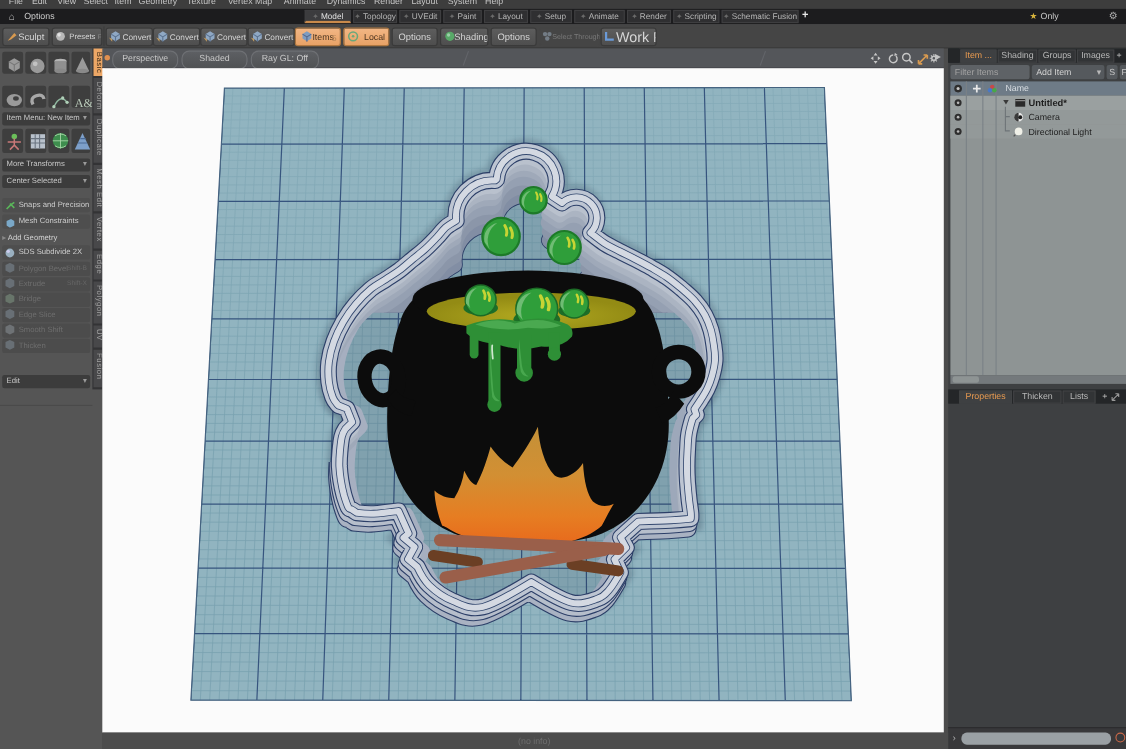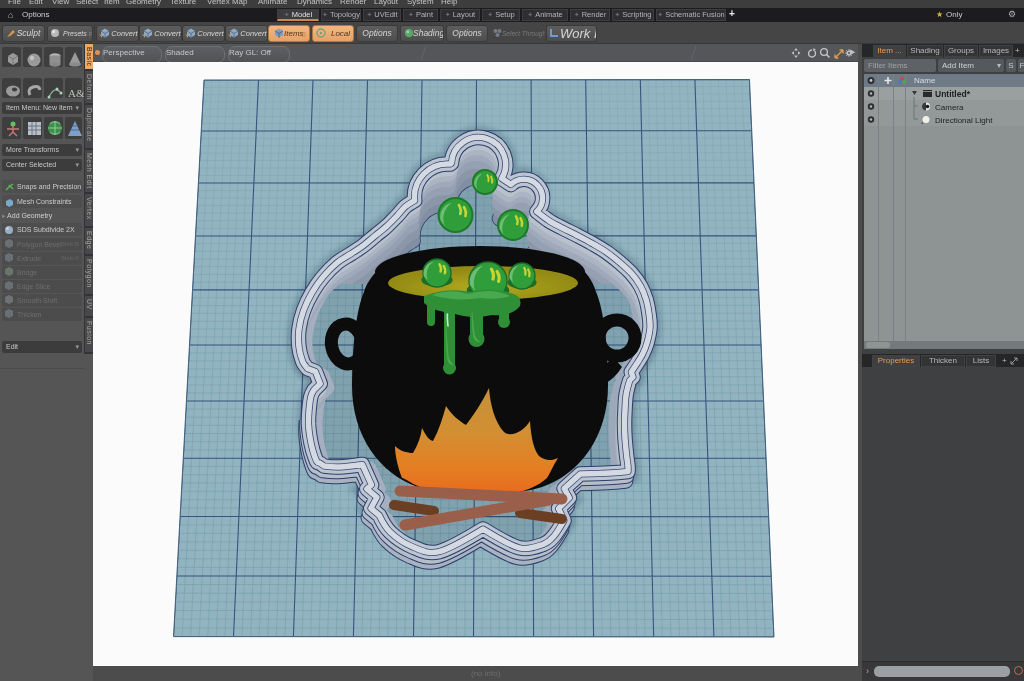--- a/index.html
+++ b/index.html
@@ -8,40 +8,40 @@
 #menubar{position:absolute;left:0;top:0;width:1024px;height:8px;background:#3d3d3d;overflow:hidden;}
 #menubar .mi{position:absolute;top:-3px;font-size:8px;color:#c4c4c4;white-space:nowrap;}
 #tabbar{position:absolute;left:0;top:8px;width:1024px;height:14px;background:#1c1c1e;}
 .ltab{position:absolute;top:1px;height:12px;background:#2f2f31;border:1px solid #3e3e40;
  color:#b4b4b4;font-size:7.5px;line-height:10px;text-align:center;white-space:nowrap;overflow:hidden;}
 .ltab .pin{color:#6a6a6a;font-size:7px;margin-right:2px;}
 .ltab.active{background:#3c3c3e;color:#e0e0e0;border-bottom:2px solid #c98a4b;}
 #toolbar{position:absolute;left:0;top:22px;width:1024px;height:22px;background:#454545;border-bottom:1px solid #393939;}
 .tbtn{position:absolute;top:3px;height:17px;background:linear-gradient(#5d5d5d,#4e4e4e);
  border:1px solid #3a3a3a;border-radius:3px;color:#d6d6d6;font-size:8.5px;line-height:15px;
- text-align:center;white-space:nowrap;overflow:hidden;font-style:italic;}
+ text-align:center;white-space:nowrap;overflow:hidden;}
 .tbtn.orange{background:linear-gradient(#f2b684,#e8a266);color:#4a3420;border-color:#b07840;}
 .tbtn.dim{color:#7a7a7a;}
 #leftpanel{position:absolute;left:0;top:44px;width:93px;height:637px;background:#555555;}
 .lp-iconbtn{position:absolute;background:#3e3e3e;border-radius:2px;}
 .lp-drop{position:absolute;left:2px;width:80px;height:12px;background:#3c3c3c;border-radius:2px;
  color:#c8c8c8;font-size:7px;line-height:12px;padding-left:4px;}
 .lp-drop:after{content:"▾";position:absolute;right:3px;top:0;color:#9a9a9a;font-size:7px;}
 .lp-btn{position:absolute;left:2px;width:80px;height:13px;background:#4e4e4e;border-radius:2px;
  color:#cccccc;font-size:7px;line-height:13px;padding-left:15px;}
 .lp-btn.dis{background:#4c4c4c;color:#6e6e6e;}
 .lp-key{position:absolute;right:3px;top:0;color:#666;font-size:6px;}
 #vtabs{position:absolute;left:84px;top:44px;width:9px;height:310px;background:#333335;}
 .vtab{position:absolute;left:1px;width:10px;background:#48484a;color:#a2a2a2;font-size:7px;
  border-radius:0 2px 2px 0;}
 .vtab span{position:absolute;left:1px;top:3px;writing-mode:vertical-lr;letter-spacing:0.5px;}
 .vtab.active{background:#eda766;color:#3a2a18;}
 #vpheader{position:absolute;left:93px;top:44px;width:765px;height:18px;background:#54565a;border-bottom:1px solid #47494d;}
 .pill{position:absolute;top:2px;height:17px;border:1px solid #6e7074;border-radius:7px;
- background:linear-gradient(#5d5f63,#505254);color:#c9c9c9;font-size:8px;line-height:11px;text-align:left;}
+ background:linear-gradient(#5d5f63,#505254);color:#c9c9c9;font-size:8px;line-height:11px;text-align:center;}
 #viewport{position:absolute;left:93px;top:62px;width:765px;height:604px;background:#fbfbfb;overflow:hidden;}
 #rightpanel{position:absolute;left:862px;top:44px;width:162px;height:637px;background:#3e4042;}
 .rtabrow{position:absolute;left:0;width:162px;height:13px;background:#242628;}
 .rtab{position:absolute;top:1px;height:12px;background:#323436;border:1px solid #404244;
  color:#b8b8b8;font-size:8px;line-height:10px;text-align:center;}
 .rtab.active{background:#3e4042;color:#e89a50;}
 #statusbar{position:absolute;left:93px;top:666px;width:769px;height:15px;background:#4c4c4c;}
 </style></head>
 <body>
 <div id="menubar">

